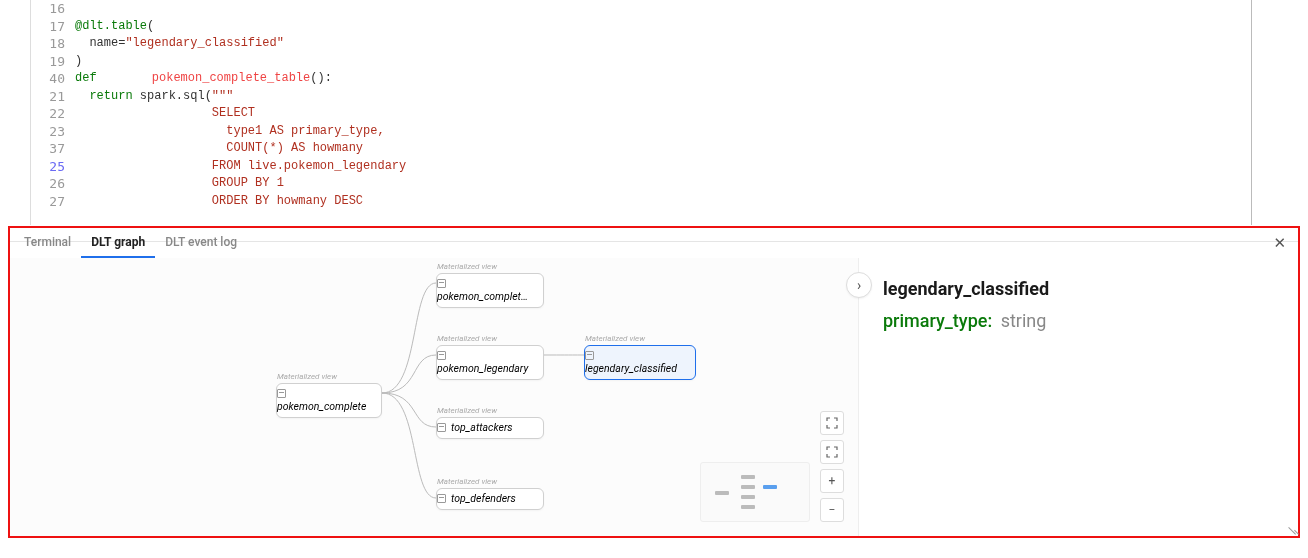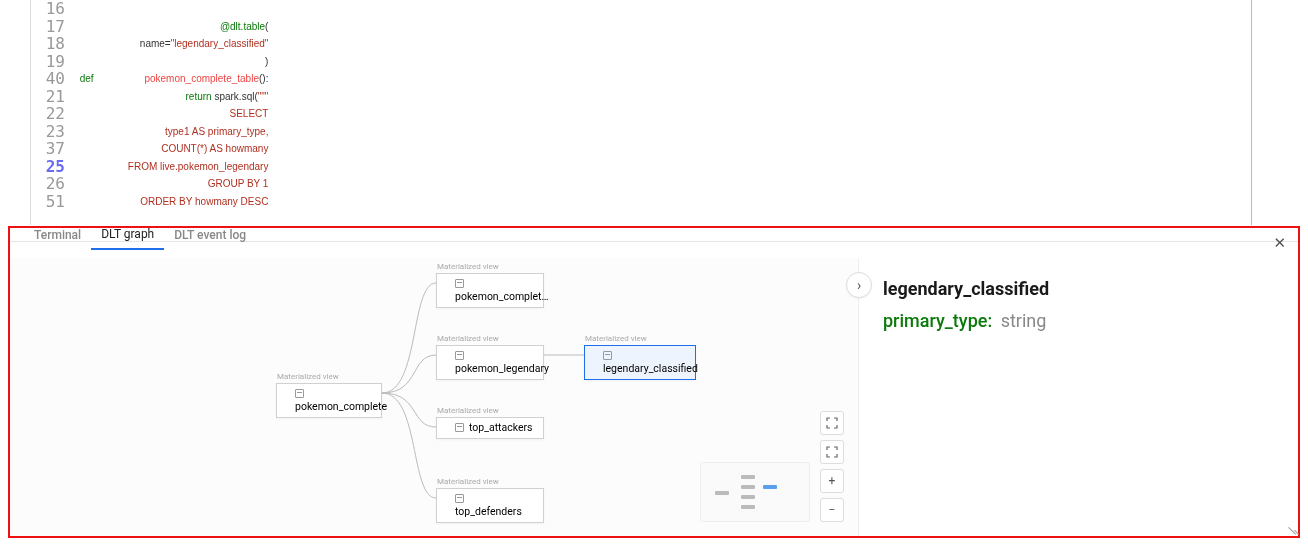--- a/index.html
+++ b/index.html
@@ -26,68 +26,67 @@
     bottom: 0;
     width: 1px;
     background: #bbb;
   }
   .gutter {
     width: 44px;
     text-align: right;
     padding-right: 10px;
     color: #999;
     font-family: "SF Mono", Menlo, Consolas, monospace;
-    font-size: 16px;
+    font-size: 13px;
     line-height: 17.5px;
     user-select: none;
     padding-top: 0;
   }
   .code-lines {
-    font-family: Liberation Sans, sans-serif;
-    font-size: 10px;
+    font-family: Liberation Mono, monospace;
+    font-size: 12px;
     line-height: 17.5px;
     white-space: pre;
     color: #333;
-    text-align: right;
-  }
-  .line-25 .ln { color: #6a6af4; font-weight: 700;}
+  }
+  .line-25 .ln { color: #6a6af4; font-weight: 400;}
   .code-lines .dec { color: #0a7a0a; }
   .code-lines .kw { color: #0a7a0a; }
   .code-lines .str { color: #b03020; }
   .code-lines .name { color: #333; }
   .code-lines .func { color: #ef4444; margin-left: 48px; }
   .row { height: 17.5px; }
   .bottom-panel {
     position: absolute;
     left: 8px;
     right: 8px;
     bottom: 20px;
     top: 226px;
     border: 2px solid #e11;
     background: #fff;
   }
   .tabs {
     display: flex;
-    align-items: center;
+    align-items: flex-start;
     border-bottom: 1px solid #e5e5e5;
     height: 14px;
-    padding-left: 14px;
+    padding-left: 4px;
     position: relative;
   }
   .tab {
     padding: 0 10px;
     font-size: 12px;
     color: #888;
     line-height: 28px;
     cursor: pointer;
     font-weight: 500;
   }
   .tab.active {
     color: #222;
-    font-weight: 400;
+    font-weight: 700;
     border-bottom: 2px solid #1f6feb;
   }
   .close-x {
     position: absolute;
     right: 12px;
     top: 6px;
     font-size: 15px;
     color: #555;
     cursor: pointer;
   }
@@ -136,25 +135,26 @@
   .schema-row {
     font-size: 18px;
     line-height: 20px;
   }
   .schema-name { color: #0a7a0a; font-weight: 500;}
   .schema-type { color: #888; margin-left: 4px;}
   .node {
     position: absolute;
     background: #fff;
     border: 1px solid #d0d0d0;
-    border-radius: 0;
-    padding: 3px 8px 4px 18px;
+    border-radius: 6px;
+    padding: 3px 8px 4px 0;
     font-size: 10.5px;
     box-shadow: 0 1px 2px rgba(0,0,0,0.04);
     min-width: 100px;
+    font-style: italic;
   }
   .node .caption {
     font-size: 8px;
     color: #aaa;
     position: absolute;
     top: -12px;
     left: 0;
   }
   .node-icon {
     display: inline-block;
@@ -245,21 +245,21 @@
       <div class="row"><span class="ln">17</span></div>
       <div class="row"><span class="ln">18</span></div>
       <div class="row"><span class="ln">19</span></div>
       <div class="row"><span class="ln">40</span></div>
       <div class="row"><span class="ln">21</span></div>
       <div class="row"><span class="ln">22</span></div>
       <div class="row"><span class="ln">23</span></div>
       <div class="row"><span class="ln">37</span></div>
       <div class="row line-25"><span class="ln">25</span></div>
       <div class="row"><span class="ln">26</span></div>
-      <div class="row"><span class="ln">51</span></div>
+      <div class="row"><span class="ln">27</span></div>
     </div>
   <div class="code-lines" id="codelines"><div class="row"></div><div class="row"><span class="dec">@dlt.table</span>(</div><div class="row">  name<span class="name">=</span><span class="str">"legendary_classified"</span></div><div class="row">)</div><div class="row"><span class="kw">def</span> <span class="func">pokemon_complete_table</span>():</div><div class="row">  <span class="kw">return</span> spark.sql(<span class="str">"""</span></div><div class="row">                   <span class="str">SELECT</span></div><div class="row">                     <span class="str">type1 AS primary_type,</span></div><div class="row">                     <span class="str">COUNT(*) AS howmany</span></div><div class="row">                   <span class="str">FROM live.pokemon_legendary</span></div><div class="row">                   <span class="str">GROUP BY 1</span></div><div class="row">                   <span class="str">ORDER BY howmany DESC</span></div></div>
   <div class="code-right-border"></div>
 </div>
 
 <div class="bottom-panel">
   <div class="tabs">
     <div class="tab">Terminal</div>
     <div class="tab active">DLT graph</div>
     <div class="tab">DLT event log</div>

